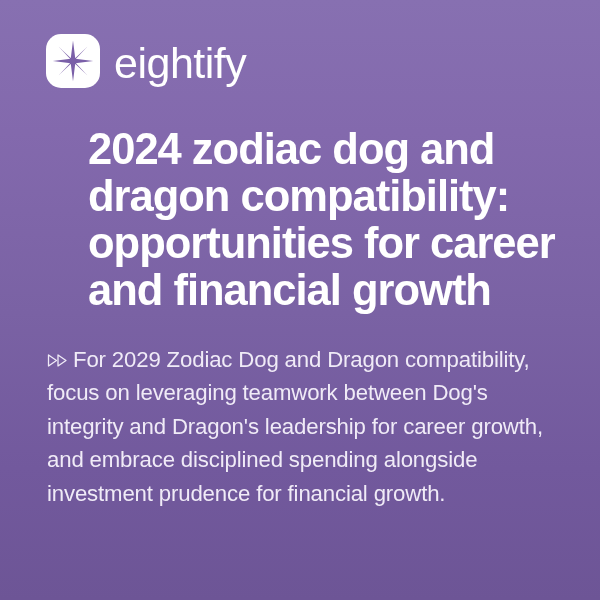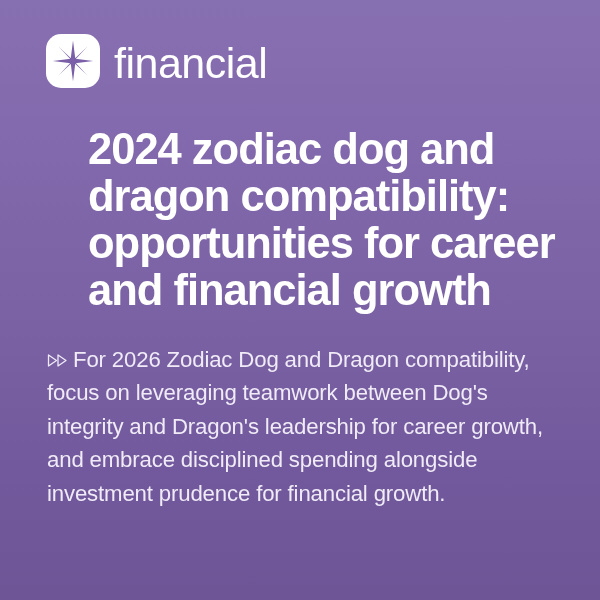--- a/index.html
+++ b/index.html
@@ -112,29 +112,29 @@
             <path d="M16 16 L47.5 45.8 L50 50 L45.8 47.5 Z"></path>
             <path d="M84 16 L54.2 47.5 L50 50 L52.5 45.8 Z"></path>
             <path d="M16 84 L45.8 52.5 L50 50 L47.5 54.2 Z"></path>
             <path d="M84 84 L52.5 54.2 L50 50 L54.2 52.5 Z"></path>
             <circle cx="50" cy="50" r="9"></circle>
           </g>
         </svg>
       </span>
     </div>
 
-    <div id="wordmark">financial</div>
+    <div id="wordmark">eightify</div>
   </div>
 
   <div id="headline">2024 zodiac dog and dragon compatibility: opportunities for career and financial growth</div>
 
   <div id="summary">
     <span id="ff-icon">
       <svg width="21" height="15" viewBox="0 0 42 30" aria-hidden="true">
         <g fill="none" stroke="#f0ebf7" stroke-width="2.6" stroke-linejoin="round">
           <path d="M3 4 L19 15 L3 26 Z"></path>
           <path d="M22 4 L38 15 L22 26 Z"></path>
         </g>
       </svg>
-    </span><span>For 2026 Zodiac Dog and Dragon compatibility, focus on leveraging teamwork between Dog's integrity and Dragon's leadership for career growth, and embrace disciplined spending alongside investment prudence for financial growth.</span>
+    </span><span>For 2029 Zodiac Dog and Dragon compatibility, focus on leveraging teamwork between Dog's integrity and Dragon's leadership for career growth, and embrace disciplined spending alongside investment prudence for financial growth.</span>
   </div>
 
 </div>
 
 </body></html>

